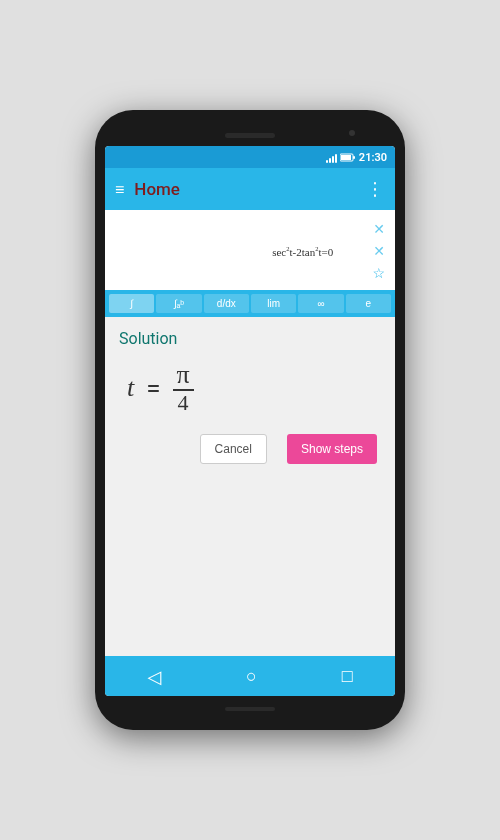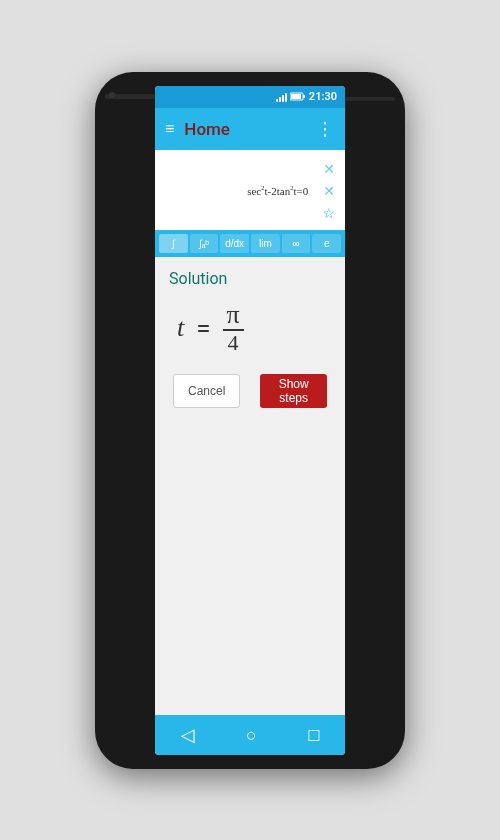--- a/index.html
+++ b/index.html
@@ -8,27 +8,28 @@
       background: #e0e0e0;
       display: flex;
       justify-content: center;
       align-items: center;
       min-height: 840px;
       font-family: 'Roboto', Arial, sans-serif;
     }
 
     .phone-outer {
       width: 310px;
-      height: 697px;
+      height: 620px;
       background: #1a1a1a;
       border-radius: 38px;
       padding: 14px 10px;
       box-shadow: 0 8px 32px rgba(0,0,0,0.5);
       position: relative;
       display: flex;
+      flex-direction: column;
     }
 
     .phone-top-bar {
       display: flex;
       justify-content: center;
       align-items: center;
       height: 22px;
       position: relative;
     }
 
@@ -282,21 +283,21 @@
       background: white;
       border: 1px solid #ccc;
       color: #555;
       font-size: 12px;
       padding: 7px 14px;
       border-radius: 3px;
       cursor: pointer;
     }
 
     .btn-show-steps {
-      background: #b91c1c;
+      background: #ec4899;
       border: none;
       color: white;
       font-size: 12px;
       padding: 3px 14px;
       border-radius: 3px;
       cursor: pointer;
       font-weight: 500;
     }
 
     

